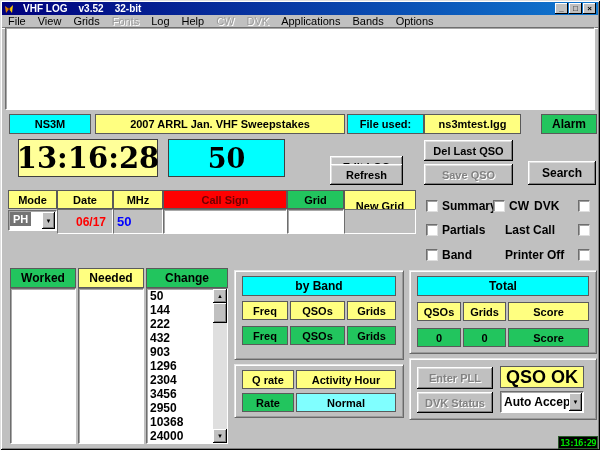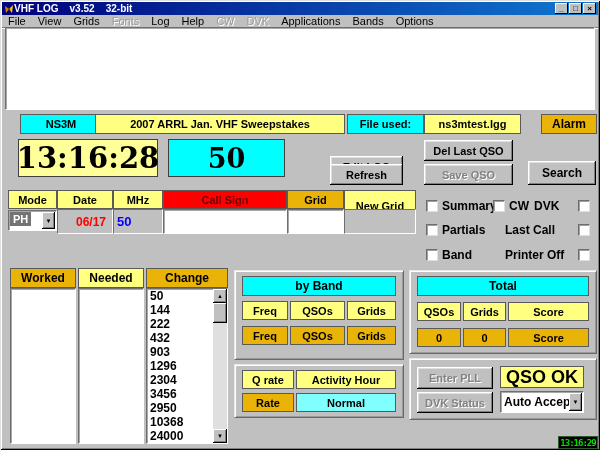--- a/index.html
+++ b/index.html
@@ -9,21 +9,21 @@
     position:relative; width:600px; height:450px; background:#c0c0c0;
     box-shadow: inset 1px 1px 0 #dfdfdf, inset -1px -1px 0 #000,
                 inset 2px 2px 0 #fff, inset -2px -2px 0 #808080;
   }
   .abs { position:absolute; }
   .titlebar {
     position:absolute; left:2px; top:2px; right:2px; height:13px;
     background:linear-gradient(90deg,#00007c,#1078d0);
     display:flex; align-items:center; padding:0 2px;
   }
-  .titlebar .ttl { color:#fff; font-size:10px; font-weight:bold; white-space:pre; margin-left:0; flex:1; }
+  .titlebar .ttl { color:#fff; font-size:10px; font-weight:bold; white-space:pre; margin-left:9px; flex:1; }
   .wbtn {
     width:13px; height:11px; margin-left:1px; background:#c0c0c0;
     display:flex; align-items:center; justify-content:center;
     font-size:8px; font-weight:bold; color:#000; line-height:1;
     box-shadow: inset -1px -1px 0 #000, inset 1px 1px 0 #fff;
   }
   .menubar {
     position:absolute; left:2px; top:15px; right:2px; height:13px;
     display:flex; align-items:flex-start; font-size:11px; color:#000;
     border-bottom:1px solid #808080; box-shadow:0 1px 0 #fff;
@@ -35,21 +35,21 @@
     border:1px solid; border-color:#6e6e6e #fff #fff #6e6e6e;
     box-shadow: inset 1px 1px 0 #a8a8a8;
   }
   .cell {
     position:absolute; display:flex; align-items:center; justify-content:center;
     font-size:11px; font-weight:bold; color:#000;
     border:1px solid #5a5a5a;
   }
   .c-cyan { background:#00ffff; }
   .c-yellow { background:#ffff80; }
-  .c-green { background:#eab308; }
+  .c-green { background:#22c55e; }
   .c-red { background:#ff0000; color:#6e0000; }
   .btn {
     position:absolute; background:#c0c0c0; color:#000;
     display:flex; align-items:center; justify-content:center;
     font-size:11px; font-weight:bold; font-family:"Liberation Sans",sans-serif;
     box-shadow: inset -1px -1px 0 #000, inset 1px 1px 0 #fff,
                 inset -2px -2px 0 #808080, inset 2px 2px 0 #dfdfdf;
   }
   .btn.disabled { color:#828282; text-shadow:1px 1px 0 #fff; }
   .lbl { position:absolute; font-size:12px; font-weight:bold; color:#000; white-space:nowrap; }
@@ -132,21 +132,21 @@
     <span class="mi">Help</span>
     <span class="mi disabled">CW</span>
     <span class="mi disabled">DVK</span>
     <span class="mi">Applications</span>
     <span class="mi">Bands</span>
     <span class="mi">Options</span>
   </div>
 
   <div class="abs sunk" style="left:5px; top:27px; width:590px; height:83px;"></div>
 
-  <div class="cell c-cyan" style="left:20px;   top:114px; width:82px;  height:20px;">NS3M</div>
+  <div class="cell c-cyan" style="left:9px;   top:114px; width:82px;  height:20px;">NS3M</div>
   <div class="cell c-yellow" style="left:95px;  top:114px; width:250px; height:20px;">2007 ARRL Jan. VHF Sweepstakes</div>
   <div class="cell c-cyan" style="left:347px; top:114px; width:77px;  height:20px;">File used:</div>
   <div class="cell c-yellow" style="left:424px; top:114px; width:97px;  height:20px;">ns3mtest.lgg</div>
   <div class="cell c-green" style="left:541px; top:114px; width:56px;  height:20px; font-size:12px;">Alarm</div>
 
   <div class="bigclock c-yellow" style="left:18px; top:139px; width:140px; height:38px; font-size:29px; background:#ffff99;">13:16:28</div>
   <div class="bigclock c-cyan" style="left:168px; top:139px; width:117px; height:38px; font-size:27px; background:#00ffff;">50</div>
 
   <div class="btn" style="left:330px; top:140px; width:73px; height:21px;margin-top:16px;">Edit LOG</div>
   <div class="btn" style="left:330px; top:164px; width:73px; height:21px;">Refresh</div>

